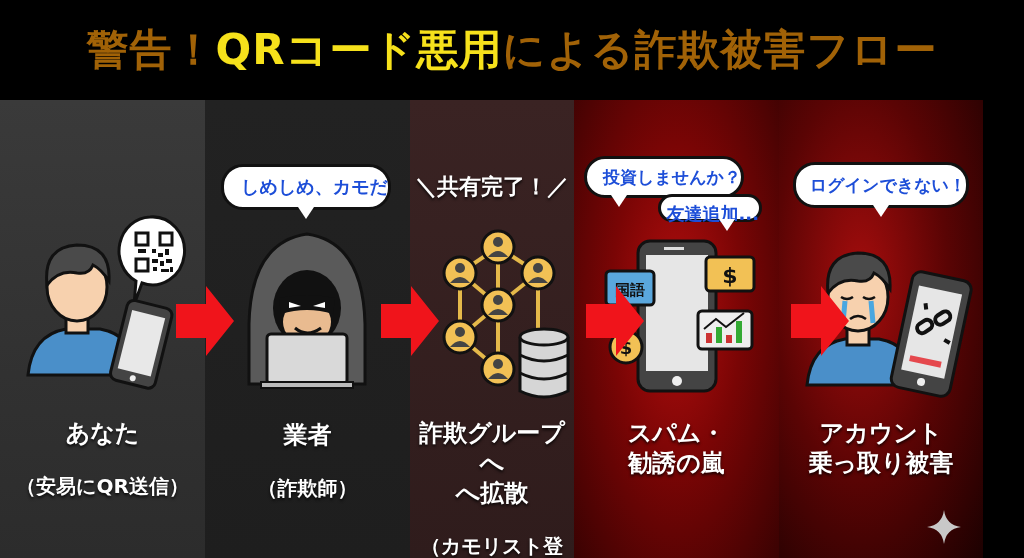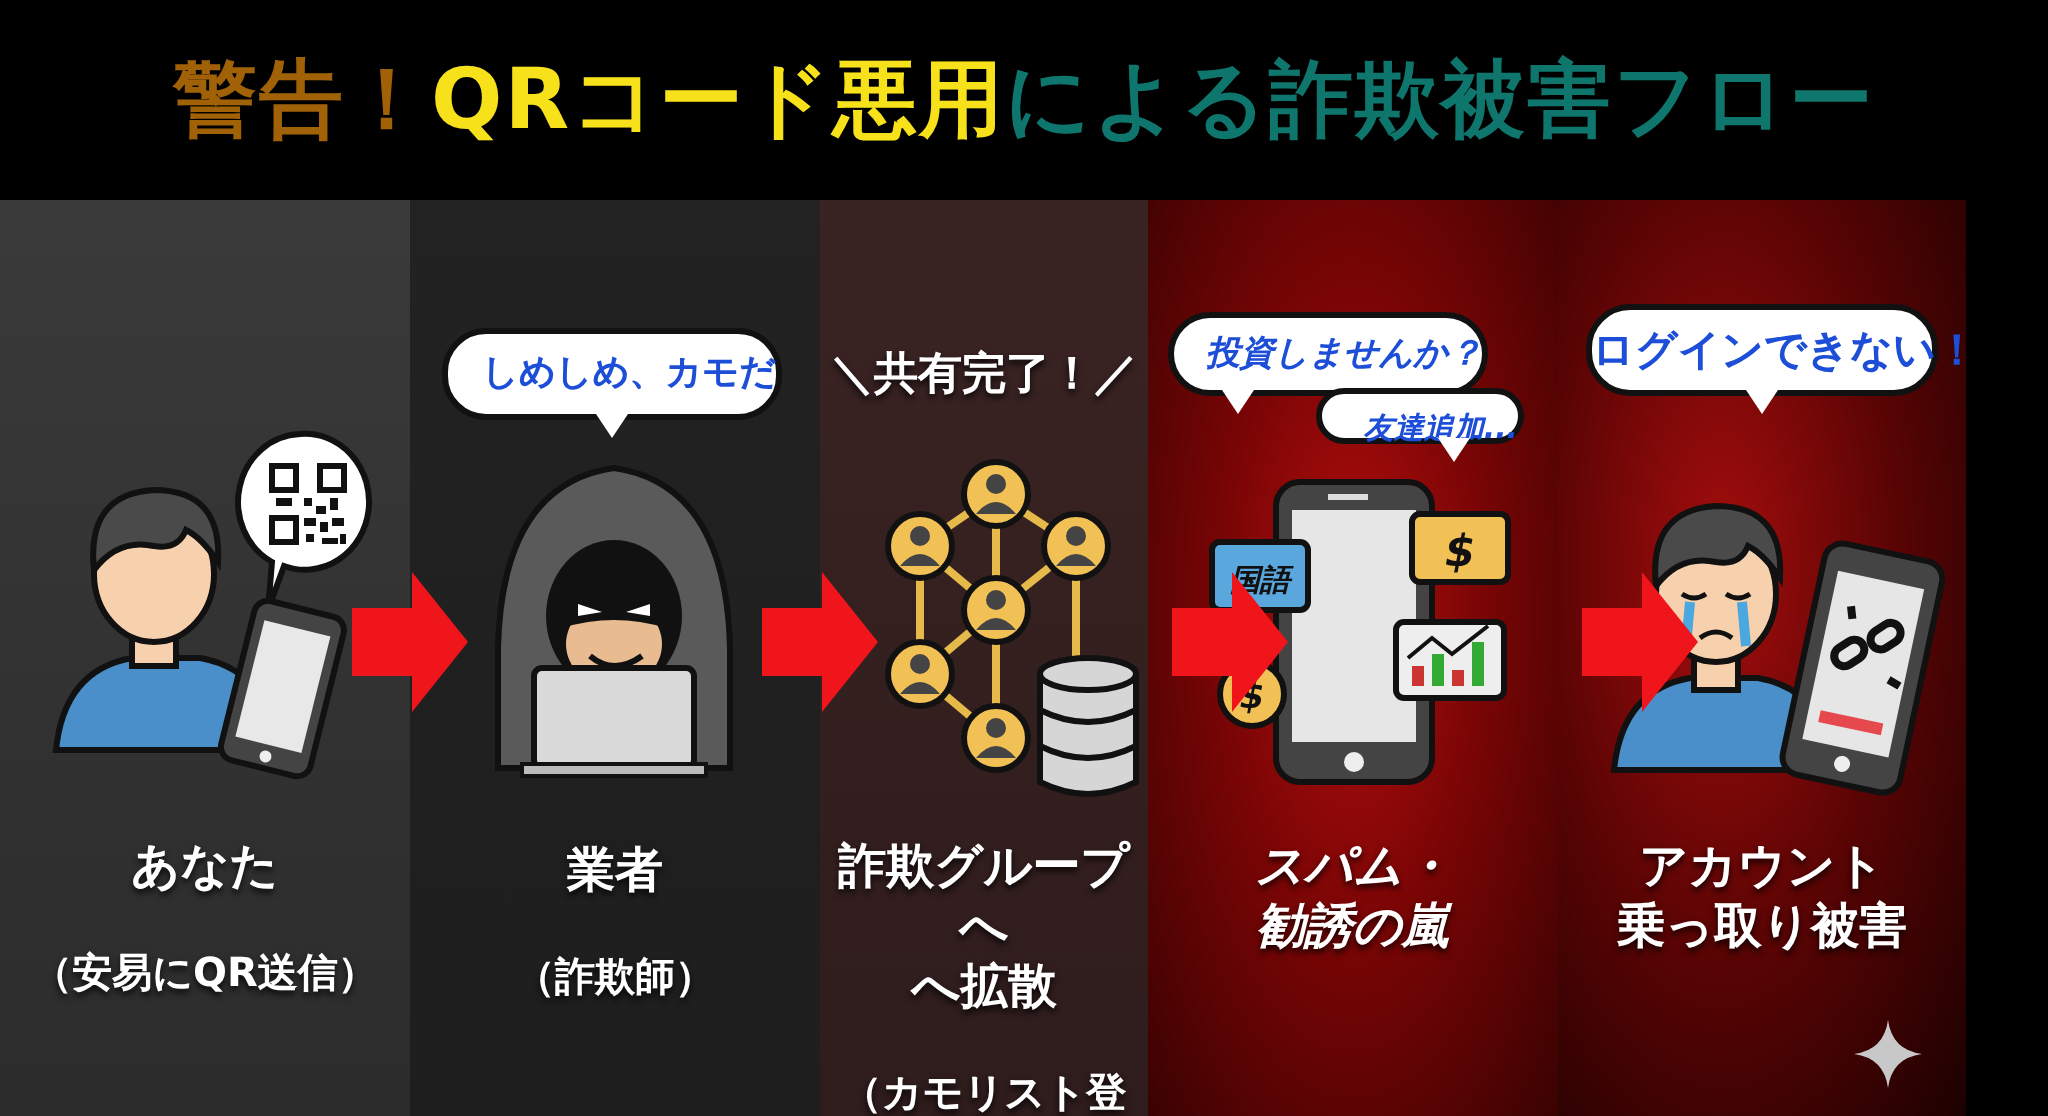--- a/index.html
+++ b/index.html
@@ -4,28 +4,28 @@
 <style>
   * { box-sizing: border-box; margin: 0; padding: 0; }
   html, body { width: 1024px; height: 558px; overflow: hidden; background: #000; }
   body { font-family: "DejaVu Sans", "Liberation Sans", sans-serif; position: relative; }
 
   .header { position: absolute; left: 0; top: 0; width: 1024px; height: 100px; background: #000;
             display: flex; align-items: center; justify-content: center; }
   .title { font-size: 42px; font-weight: bold; letter-spacing: 1px; white-space: nowrap; }
   .t-red { color: #a16207; }
   .t-yellow { color: #f6e11b; margin-top: 24px; }
-  .t-white { color: #0f766e; }
+  .t-white { color: #a16207; }
 
   .panels { position: absolute; left: 0; top: 100px; width: 1024px; height: 458px; display: flex; }
   .panel { position: relative; height: 458px; overflow: hidden; }
   .p1 { width: 205px; background: linear-gradient(180deg,#3a3a3a 0%,#313131 60%,#2c2c2c 100%); }
   .p2 { width: 205px; background: linear-gradient(180deg,#222 0%,#1e1e1e 100%); }
   .p3 { width: 164px; background: linear-gradient(180deg,#3a2323 0%,#2f1c1c 100%); }
-  .p4 { width: 205px; background: radial-gradient(ellipse at 50% 45%, #b30e0e 0%, #7a0505 45%, #3a0202 100%); font-style: italic; }
+  .p4 { width: 205px; background: radial-gradient(ellipse at 50% 45%, #b30e0e 0%, #7a0505 45%, #3a0202 100%); }
   .p5 { width: 204px; background: radial-gradient(ellipse at 40% 40%, #a50d0d 0%, #5a0404 50%, #1c0101 100%); }
 
   .label { position: absolute; left: 0; width: 100%; text-align: center; color: #fff; font-weight: bold;
            text-shadow: 0 2px 3px rgba(0,0,0,.8); }
   .label .main { display: block; font-size: 24px; line-height: 30px; }
   .label .sub { display: block; font-size: 20px; line-height: 28px; margin-top: 24px; }
 
   .bubble { position: absolute; background: #fff; border: 3px solid #111; border-radius: 22px;
             color: #1d4ed8; font-weight: bold; text-align: right; white-space: nowrap; }
   .bubble::after { content: ""; position: absolute; bottom: -12px; width: 0; height: 0;
@@ -159,21 +159,21 @@
       <span class="main">詐欺グループへ</span>
       <span class="main">へ拡散</span>
       <span class="sub">（カモリスト登録）</span>
     </div>
   </div>
 
   <div class="panel p4">
     <div class="bubble tail-l" style="left:10px;top:56px;width:160px;height:42px;line-height:36px;font-size:17px">
       <span>投資しませんか？</span>
     </div>
-    <div class="bubble tail-r" style="left:84px;top:94px;width:104px;height:28px;line-height:34px;font-size:15px">
+    <div class="bubble tail-r" style="left:84px;top:94px;width:104px;height:28px;line-height:34px;font-size:18px">
       <span>友達追加...</span>
     </div>
     <svg style="position:absolute;left:28px;top:135px" width="160" height="160" viewBox="0 0 160 160">
       <rect x="36" y="6" width="78" height="150" rx="12" fill="#444" stroke="#111" stroke-width="3"></rect>
       <rect x="44" y="20" width="62" height="116" fill="#e6e6e6"></rect>
       <rect x="62" y="12" width="20" height="3" fill="#ddd"></rect>
       <circle cx="75" cy="146" r="5" fill="#eee"></circle>
 
       <g>
         <rect x="4" y="36" width="48" height="34" rx="4" fill="#5aa7dd" stroke="#111" stroke-width="3"></rect>
@@ -194,21 +194,21 @@
       <circle cx="24" cy="112" r="16" fill="#f2c155" stroke="#111" stroke-width="3"></circle>
       <text x="24" y="119" text-anchor="middle" font-size="18" font-weight="bold" fill="#111">$</text>
     </svg>
     <div class="label" style="top:318px">
       <span class="main">スパム・</span>
       <span class="main">勧誘の嵐</span>
     </div>
   </div>
 
   <div class="panel p5">
-    <div class="bubble tail-c" style="left:14px;top:52px;width:176px;height:46px;line-height:40px;font-size:21px">
+    <div class="bubble tail-c" style="left:14px;top:62px;width:176px;height:46px;line-height:40px;font-size:17px">
       <span>ログインできない！</span>
     </div>
     <svg style="position:absolute;left:24px;top:135px" width="170" height="170" viewBox="0 0 170 170">
       <path d="M4 150 q4 -40 38 -46 l34 0 q34 6 40 46 z" fill="#4a8fc9" stroke="#111" stroke-width="3"></path>
       <rect x="44" y="90" width="22" height="20" fill="#f7d1ae" stroke="#111" stroke-width="3"></rect>
       <ellipse cx="55" cy="62" rx="30" ry="34" fill="#f7d1ae" stroke="#111" stroke-width="3"></ellipse>
       <path d="M25 58 q-4 -38 30 -40 q34 0 32 36 q-8 -12 -16 -16 q-4 10 -16 8 q-18 -4 -30 12z" fill="#4a4a4a" stroke="#111" stroke-width="3"></path>
       <path d="M38 62 q6 4 12 0" fill="none" stroke="#111" stroke-width="2.5"></path>
       <path d="M60 62 q6 4 12 0" fill="none" stroke="#111" stroke-width="2.5"></path>
       <path d="M42 66 l-2 22" stroke="#4aa7e0" stroke-width="5"></path>

